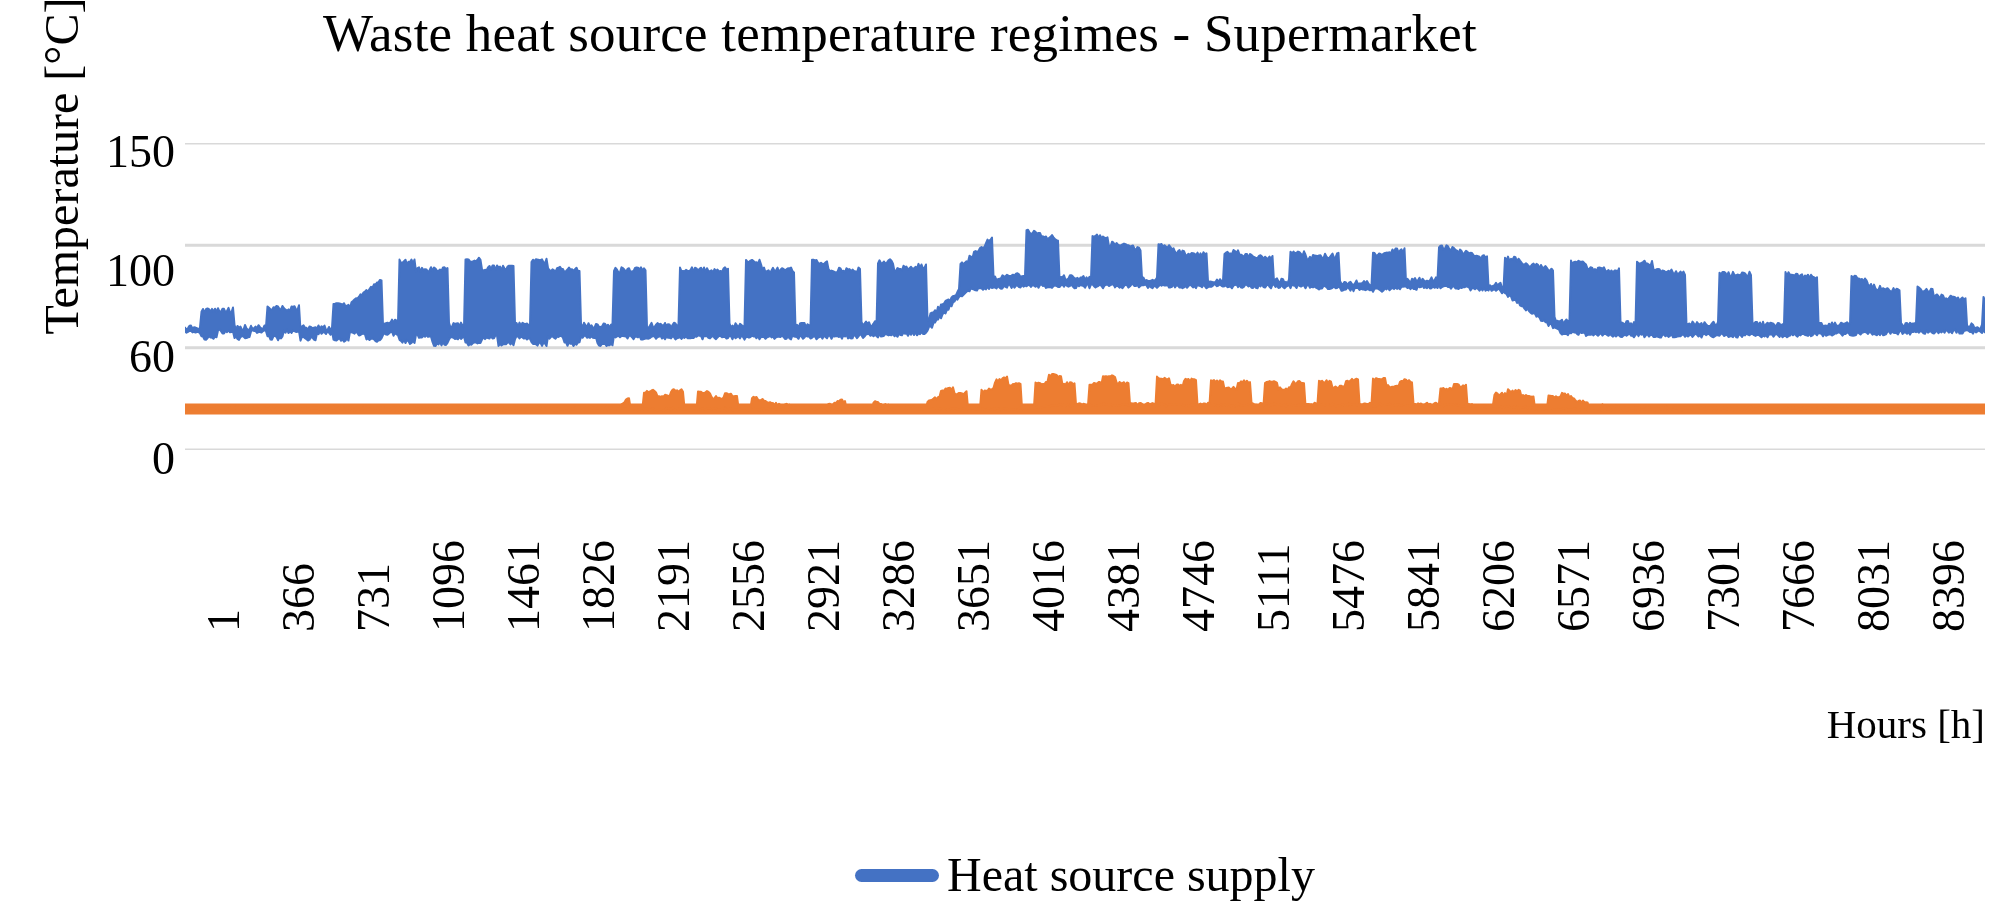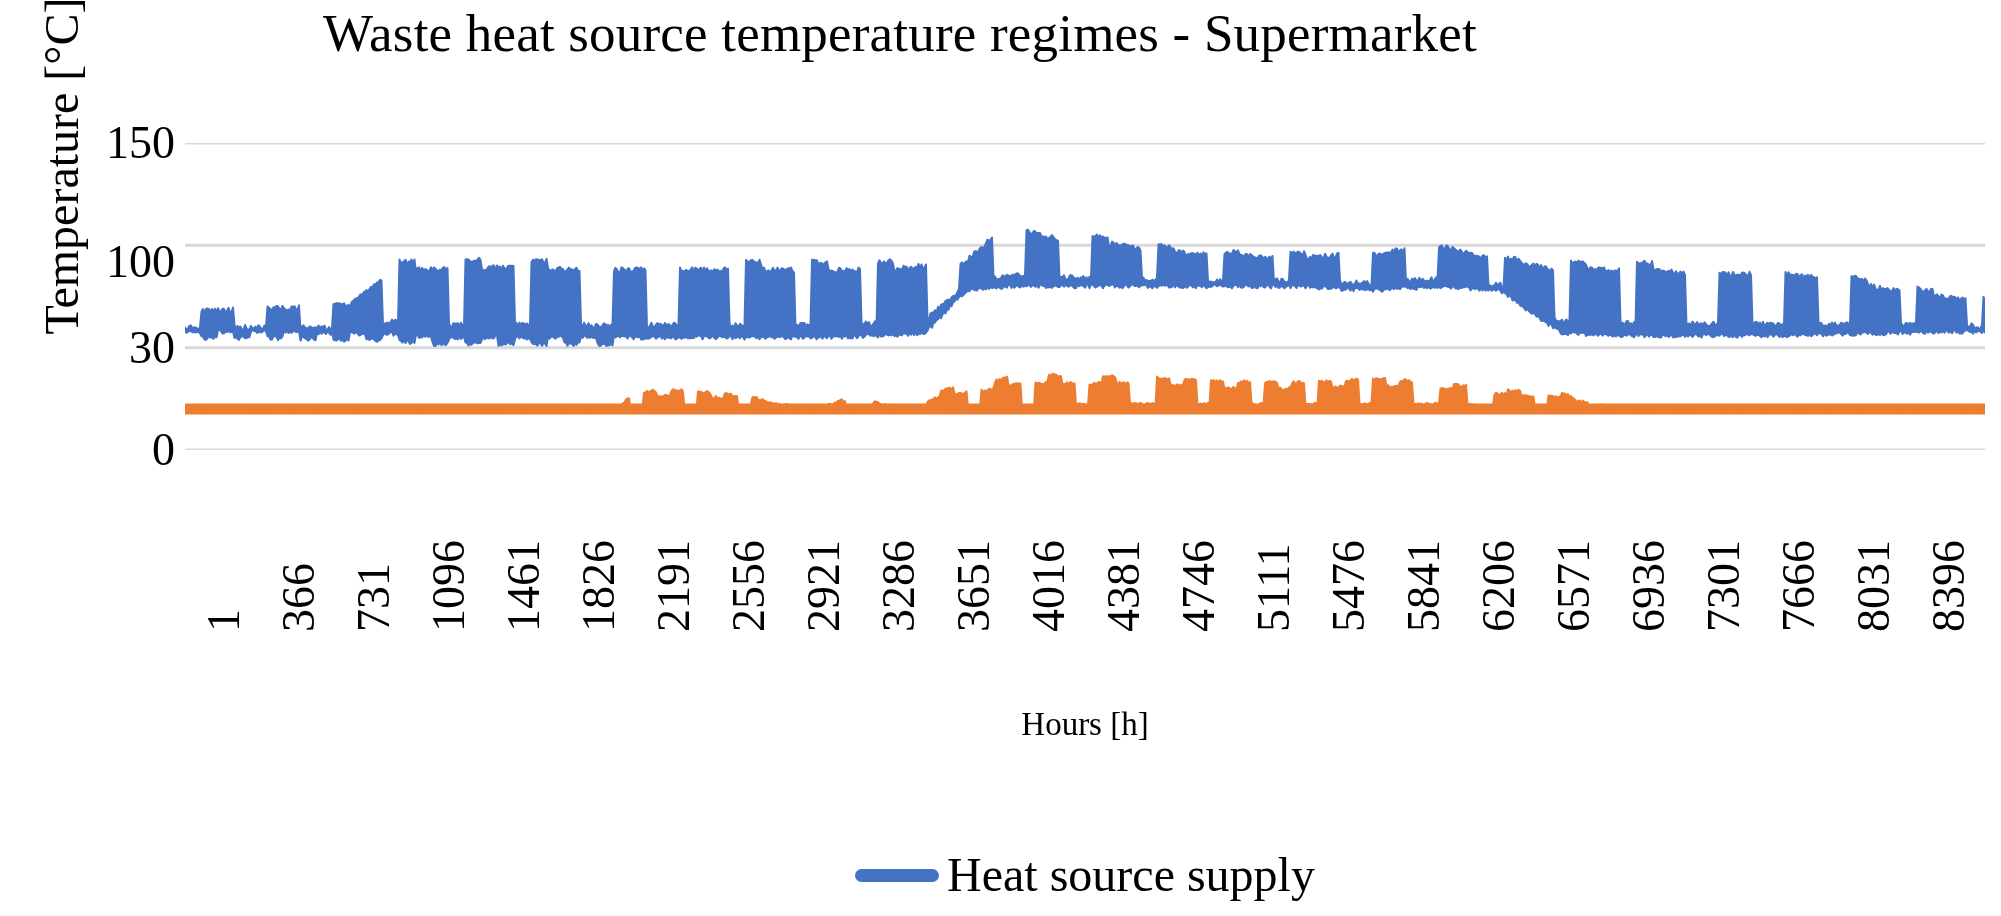--- a/index.html
+++ b/index.html
@@ -54,20 +54,21 @@
 
   
   .y-tick-label {
     position: absolute;
     right: 0;
     width: 130px;
     text-align: right;
     font-size: 46px;
     line-height: 46px;
     white-space: nowrap;
+    margin-top: 9px;
   }
   #y-ticks {
     position: absolute;
     left: 0;
     top: 0;
     width: 175px;
     height: 916px;
   }
 
   
@@ -103,22 +104,22 @@
     transform: rotate(-90deg);
     transform-origin: 0 0;
   }
 
   
   #x-axis-title {
     position: absolute;
     left: 185px;
     top: 695px;
     width: 1800px;
-    text-align: center;
-    font-size: 33px;
+    text-align: right;
+    font-size: 41px;
     line-height: 58px;
     white-space: nowrap;
   }
 
   
   #legend {
     position: absolute;
     left: 185px;
     top: 845px;
     width: 1800px;
@@ -152,21 +153,21 @@
 
 <div id="figure">
 
   <div id="chart-title">Waste heat source temperature regimes - Supermarket</div>
 
   <div id="y-axis-title">Temperature [°C]</div>
 
   <div id="y-ticks">
       <div class="y-tick-label" style="top: 120px;">150</div>
       <div class="y-tick-label" style="top: 239px;">100</div>
-      <div class="y-tick-label" style="top: 324.667px;">30</div>
+      <div class="y-tick-label" style="top: 324.667px;">60</div>
       <div class="y-tick-label" style="top: 427px;">0</div>
     </div>
 
   <div id="plot-area">
     <svg id="plot-svg" viewBox="0 0 1800 307" preserveAspectRatio="none" xmlns="http://www.w3.org/2000/svg">
       <g id="gridlines">
           <line x1="0" x2="1800" y1="0" y2="0" stroke="#D9D9D9" stroke-width="3"></line>
           <line x1="0" x2="1800" y1="102.33333333333334" y2="102.33333333333334" stroke="#D9D9D9" stroke-width="3"></line>
           <line x1="0" x2="1800" y1="204.66666666666669" y2="204.66666666666669" stroke="#D9D9D9" stroke-width="3"></line>
           <line x1="0" x2="1800" y1="307" y2="307" stroke="#D9D9D9" stroke-width="3"></line>

